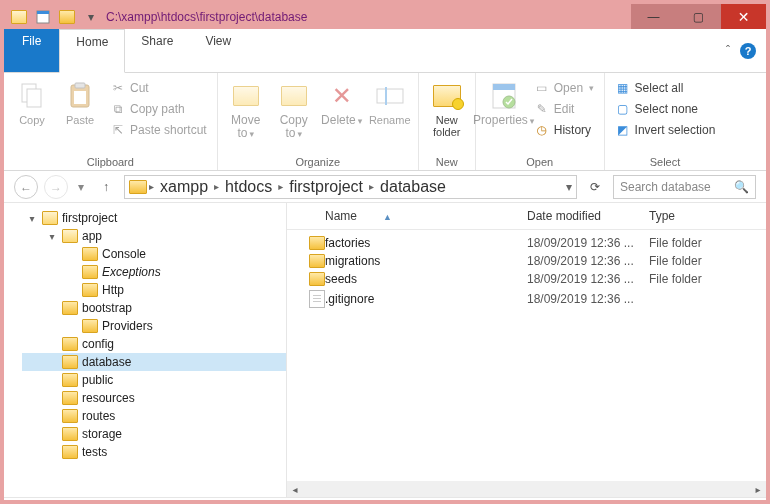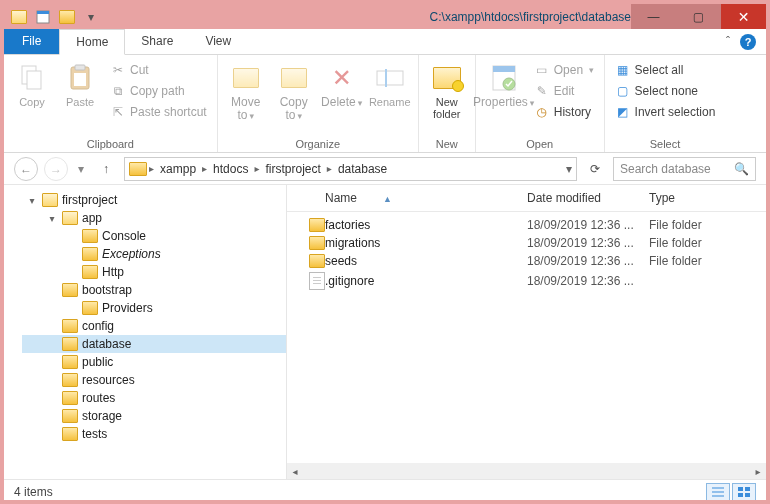--- a/index.html
+++ b/index.html
@@ -1,26 +1,26 @@
 <!DOCTYPE html>
 <html><head>
 <meta charset="utf-8">
 <style>
 *{box-sizing:border-box;margin:0;padding:0;font-family:"Segoe UI",Arial,sans-serif;font-size:12px;user-select:none}
 body{width:770px;height:504px;background:#fff;border:4px solid #e8a3a3;position:relative;overflow:hidden}
 .titlebar{height:25px;background:#e8a3a3;display:flex;align-items:center;color:#000}
 .titlebar .qat{display:flex;gap:2px;padding:0 4px;align-items:center}
 .titlebar .qat-icon{width:22px;height:22px;display:flex;align-items:center;justify-content:center}
-.titlebar .title{flex:1;text-align:right;font-size:12px;color:#0c4a6e}
+.titlebar .title{flex:1;text-align:left;font-size:12px;color:#701a75}
 .titlebar .winbtns{display:flex}
 .titlebar .winbtn{width:45px;height:25px;display:flex;align-items:center;justify-content:center;color:#fff}
 .titlebar .winbtn.min{background:#c87e7e;color:#333}
 .titlebar .winbtn.max{background:#c87e7e;color:#333}
 .titlebar .winbtn.close{background:#c8362a;color:#fff;font-size:14px}
-.tabbar{height:26px;display:flex;border-bottom:1px solid #d9d9d9;align-items:stretch}
+.tabbar{height:44px;display:flex;border-bottom:1px solid #d9d9d9;align-items:stretch}
 .tabbar .file{background:#1979ca;color:#fff;padding:5px 18px;font-size:12px}
 .tabbar .tab{padding:5px 16px;font-size:12px;color:#444}
 .tabbar .tab.active{background:#fff;border-top:1px solid #d9d9d9;border-left:1px solid #d9d9d9;border-right:1px solid #d9d9d9;border-bottom:1px solid #fff;margin-bottom:-1px}
 .tabbar .spacer{flex:1}
 .tabbar .rhb{display:flex;align-items:center;gap:10px;padding-right:10px}
 .tabbar .helpcircle{width:16px;height:16px;border-radius:50%;background:#1979ca;color:#fff;display:flex;align-items:center;justify-content:center;font-size:11px;font-weight:bold}
 .ribbon{height:98px;border-bottom:1px solid #d9d9d9;display:flex}
 .rgroup{border-right:1px solid #e6e6e6;padding:3px 6px 0 6px;display:flex;flex-direction:column}
 .rgroup .body{flex:1;display:flex;gap:4px}
 .rgroup .label{text-align:center;font-size:11px;color:#666;padding:2px 0}
@@ -28,21 +28,21 @@
 .bigbtn .ico{width:32px;height:32px;display:flex;align-items:center;justify-content:center}
 .bigbtn .lbl{font-size:11px;text-align:center;line-height:1.1}
 .bigbtn.disabled{opacity:.5}
 .smallrow{display:flex;align-items:center;gap:4px;padding:2px 4px;color:#444;font-size:12px}
 .smallrow .ico{width:16px;height:16px;display:flex;align-items:center;justify-content:center}
 .col{display:flex;flex-direction:column;justify-content:flex-start;gap:1px;padding-top:2px}
 .navbar{height:32px;display:flex;align-items:center;gap:6px;padding:0 10px;border-bottom:1px solid #e6e6e6}
 .navbtn{width:24px;height:24px;border:1px solid #ccc;border-radius:50%;display:flex;align-items:center;justify-content:center;color:#888}
 .navbtn.sq{border-radius:2px;border:none}
 .breadcrumb{flex:1;height:24px;border:1px solid #ccc;display:flex;align-items:center;padding:0 4px;gap:2px}
-.breadcrumb .crumb{padding:0 4px;font-size:12px;color:#333}
+.breadcrumb .crumb{padding:0 4px;font-size:16px;color:#333}
 .breadcrumb .sep{color:#666;font-size:10px}
 .refresh{width:24px;height:24px;display:flex;align-items:center;justify-content:center;color:#555}
 .searchbox{width:143px;height:24px;border:1px solid #ccc;display:flex;align-items:center;padding:0 6px;color:#888;justify-content:space-between}
 .content{display:flex;height:294px}
 .tree{width:283px;border-right:1px solid #e6e6e6;overflow-y:auto;overflow-x:hidden;padding-top:6px;padding-left:18px;position:relative}
 .tree::-webkit-scrollbar{width:16px}
 .tree::-webkit-scrollbar-track{background:#f0f0f0}
 .tree::-webkit-scrollbar-thumb{background:#c8c8c8}
 .treeitem{display:flex;align-items:center;gap:4px;padding:2px 0;font-size:12.5px;color:#222}
 .treeitem.sel{background:#cde6f7}

